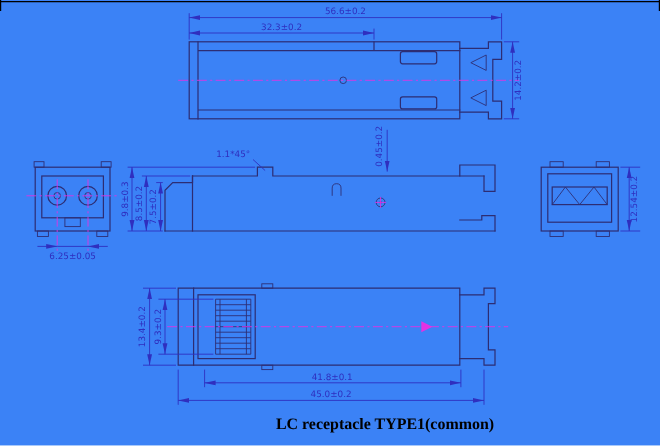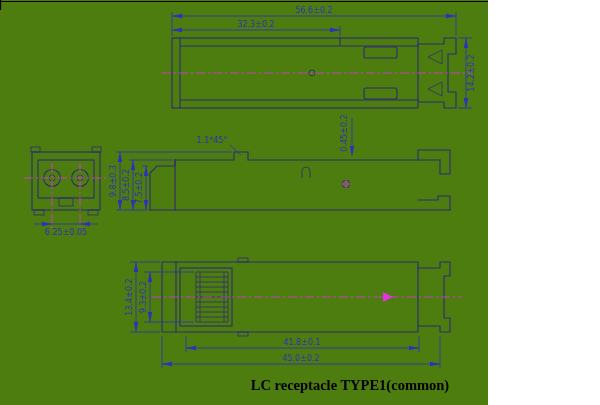--- a/index.html
+++ b/index.html
@@ -2,21 +2,21 @@
 <html style="--outline: #2d2d73; --dimension: #2f2fbf; --centerline: #e332e3; --title-color: #000000;"><head>
 <meta charset="utf-8">
 <style>
   :root{
     --outline:#2d2d73;
     --dimension:#2f2fbf;
     --centerline:#e332e3;
     --title-color:#000000;
   }
   html,body{margin:0;padding:0;background:#ffffff;}
-  .stage{position:relative;width:488px;height:405px;background:#4d7c0f;overflow:hidden;}
+  .stage{position:relative;width:600px;height:405px;background:#3b82f6;overflow:hidden;}
   svg text{font-family:"DejaVu Sans",sans-serif;}
   .ol{stroke:var(--outline);fill:none;stroke-width:1.1;stroke-linejoin:miter;stroke-linecap:square;}
   .ol-thin{stroke:var(--outline);fill:none;stroke-width:0.8;}
   .ol-dot{fill:var(--outline);stroke:none;}
   .dim,.ext,.ldr{stroke:var(--dimension);fill:none;stroke-width:0.8;}
   .dimtext{fill:var(--dimension);font-size:8px;text-anchor:middle;}
   .cl{stroke:var(--centerline);fill:none;stroke-width:0.8;stroke-dasharray:9 3 2 3;}
   .cl-solid{stroke:var(--centerline);fill:none;stroke-width:0.8;}
   .cl-fill{fill:var(--centerline);stroke:none;}
   .title-text{fill:var(--title-color);font-family:"Liberation Serif",serif;font-weight:bold;font-size:14.5px;text-anchor:middle;}

